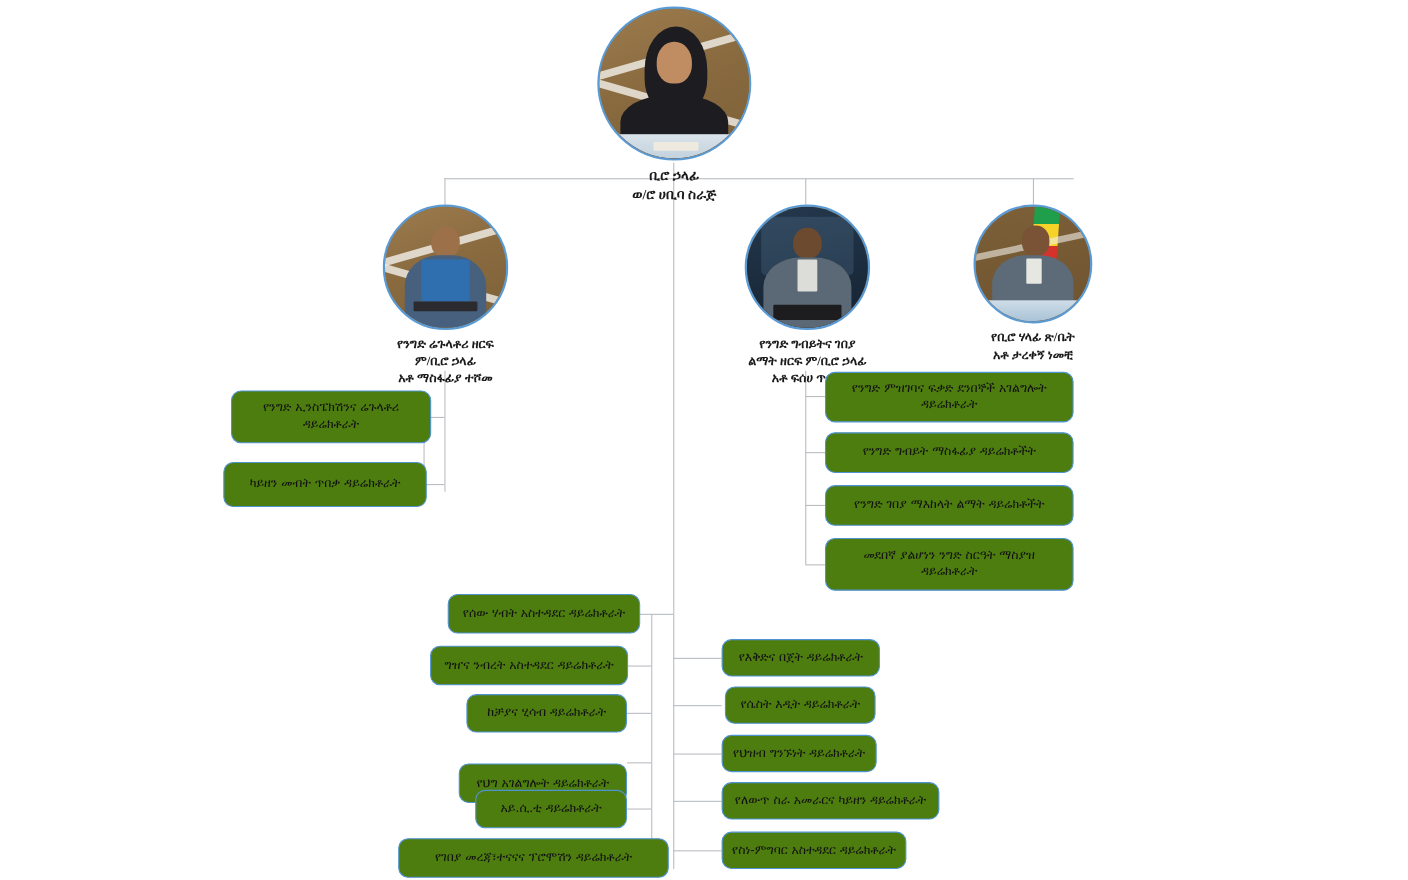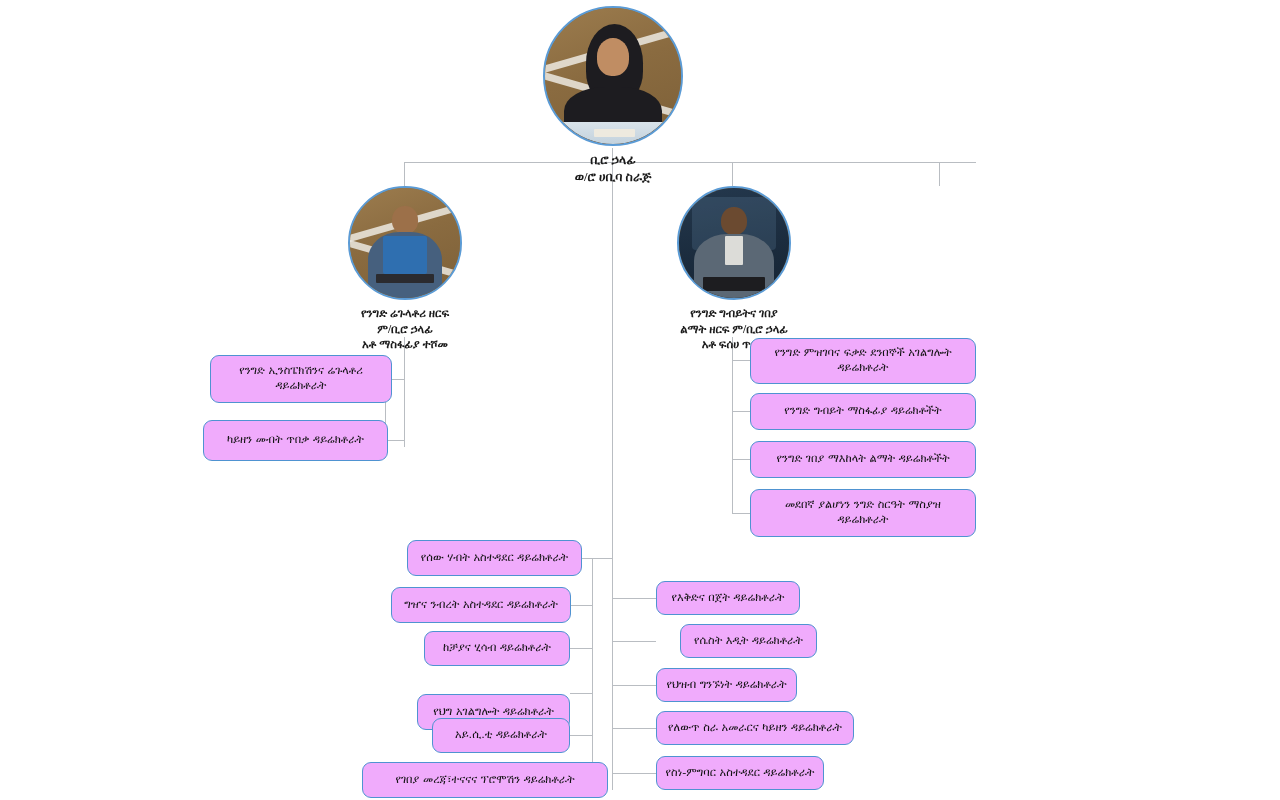--- a/index.html
+++ b/index.html
@@ -115,21 +115,21 @@
     white-space: pre-line;
   }
   .caption.root { font-size: 12.5px; }
 
   
   .unit {
     position: absolute;
     box-sizing: border-box;
     border: 1.4px solid #4f93d1;
     border-radius: 9px;
-    background: #f0abfc;
+    background: #4d7c0f;
     display: flex;
     align-items: center;
     justify-content: center;
     text-align: center;
     padding: 3px 8px;
     font-size: 11.3px;
     color: #111111;
     line-height: 1.32;
     box-shadow: 0 0 0 0 rgba(0,0,0,0);
   }
@@ -212,35 +212,48 @@
         <div class="torso" style="left:14%; top:42%; width:72%; height:58%; background:#5b6875;"></div>
         <div class="paper" style="left:42%; top:44%; width:16%; height:26%; background:#dcdcd8;"></div>
         <div class="paper" style="left:22%; bottom:6%; width:56%; height:13%; background:#1d1d20;"></div>
       </div>
     </div>
     <div class="caption">የንግድ ግብይትና ገበያ
 ልማት ዘርፍ ም/ቢሮ ኃላፊ</div>
     <div class="caption" style="margin-top:0;">አቶ ፍሰሀ ጥበቡ</div>
   </div>
 
+  <div class="person" style="left:860px; top:186px; width:158px;">
+    <div class="photo" style="width:104px; height:104px;">
+      <div class="scene bk-flag"></div>
+      <div class="fig">
+        <div class="head" style="left:40%; top:16%; width:24%; height:27%; background:#7a5336;"></div>
+        <div class="torso" style="left:14%; top:42%; width:72%; height:58%; background:#5d6b78;"></div>
+        <div class="paper" style="left:44%; top:45%; width:14%; height:22%; background:#e7e7e2;"></div>
+        <div class="desk" style="height:18%; background:linear-gradient(180deg,#cfdde8 0%, #a9c3d6 100%);"></div>
+      </div>
+    </div>
+    <div class="caption">የቢሮ ሃላፊ ጽ/ቤት</div>
+    <div class="caption" style="margin-top:0;">አቶ ታረቀኝ ነመቺ</div>
+  </div>
 
   <div class="unit" style="left:210px; top:355px; width:182px; height:48px;">የንግድ ኢንስፔክሽንና ሬጉላቶሪ ዳይሬክቶራት</div>
   <div class="unit" style="left:203px; top:420px; width:185px; height:41px;">ካይዘን መብት ጥበቃ ዳይሬክቶራት</div>
 
   <div class="unit" style="left:750px; top:338px; width:226px; height:46px;">የንግድ ምዝገባና ፍቃድ ደንበኞች አገልግሎት ዳይሬክቶራት</div>
   <div class="unit" style="left:750px; top:393px; width:226px; height:37px;">የንግድ ግብይት ማስፋፊያ ዳይሬክቶችት</div>
   <div class="unit" style="left:750px; top:441px; width:226px; height:37px;">የንግድ  ገበያ ማእከላት ልማት ዳይሬክቶችት</div>
   <div class="unit" style="left:750px; top:489px; width:226px; height:48px;">መደበኛ ያልሆነን ንግድ ስርዓት ማስያዝ ዳይሬክቶራት</div>
 
   <div class="unit" style="left:395px; top:540px; width:175px; height:36px;margin-left:12px;">የሰው ሃብት አስተዳደር ዳይሬክቶራት</div>
   <div class="unit" style="left:391px; top:587px; width:180px; height:36px;">ግዠና ንብረት አስተዳደር ዳይሬክቶራት</div>
   <div class="unit" style="left:424px; top:631px; width:146px; height:35px;">ከቻያና ሂሳብ ዳይሬክቶራት</div>
   <div class="unit" style="left:417px; top:694px; width:153px; height:36px;">የህግ አገልግሎት ዳይሬክቶራት</div>
   <div class="unit" style="left:432px; top:718px; width:138px; height:35px;">አይ.ሲ.ቲ ዳይሬክቶራት</div>
   <div class="unit" style="left:362px; top:762px; width:246px; height:36px;">የገበያ መረጃ፣ተናናና ፕሮሞሽን ዳይሬክቶራት</div>
 
   <div class="unit" style="left:656px; top:581px; width:144px; height:34px;">የእቅድና  በጀት ዳይሬክቶራት</div>
-  <div class="unit" style="left:680px; top:624px; width:137px; height:34px;text-align:center;">የሴስት እዲት ዳይሬክቶራት</div>
+  <div class="unit" style="left:659px; top:624px; width:137px; height:34px;text-align:center;">የሴስት እዲት ዳይሬክቶራት</div>
   <div class="unit" style="left:656px; top:668px; width:141px; height:34px;">የህዝብ ግንኙነት ዳይሬክቶራት</div>
   <div class="unit" style="left:656px; top:711px; width:198px; height:34px;">የለውጥ ስራ አመራርና ካይዘን ዳይሬክቶራት</div>
   <div class="unit" style="left:656px; top:756px; width:168px; height:34px;">የስነ-ምግባር አስተዳደር ዳይሬክቶራት</div>
 
 </div>
 
 </body></html>

